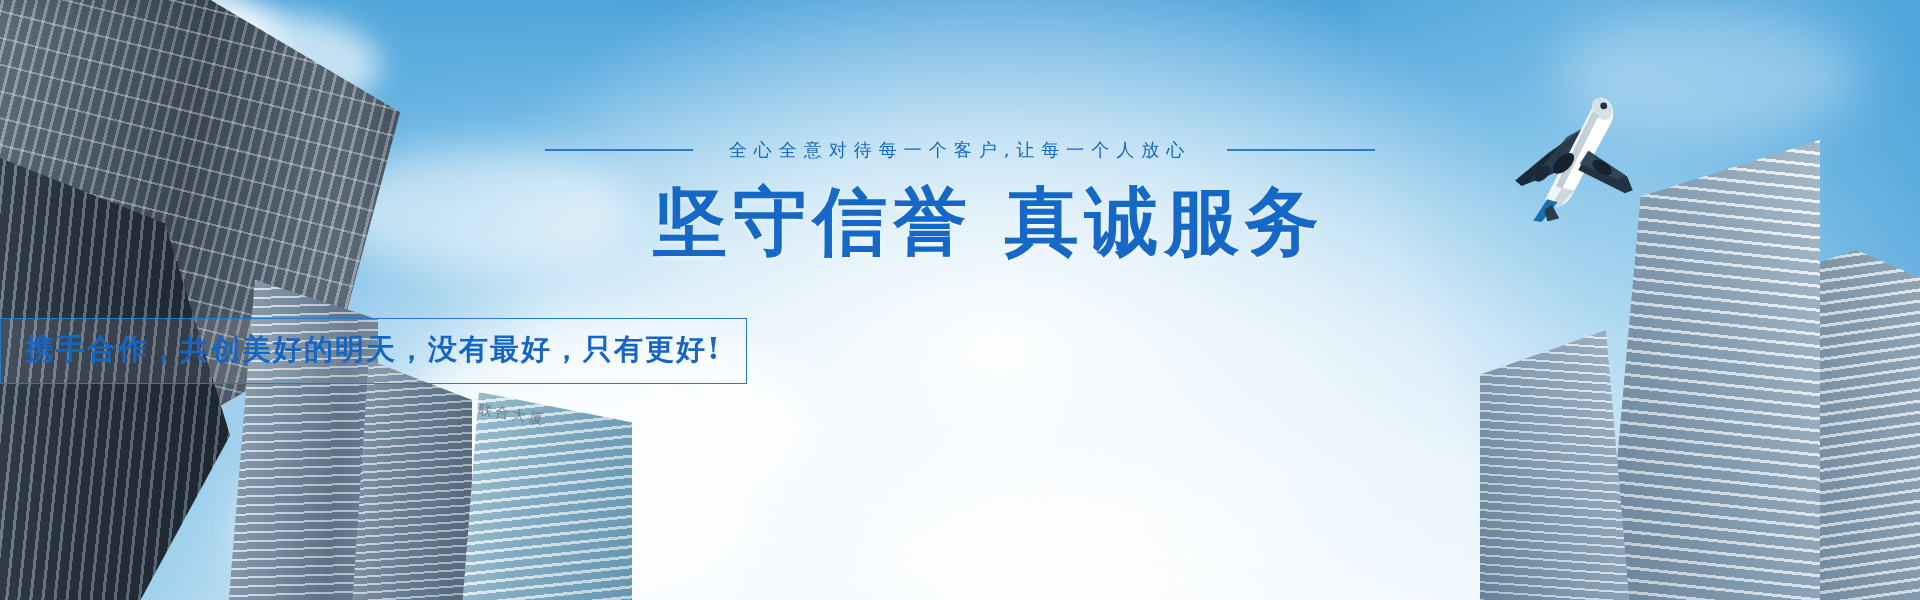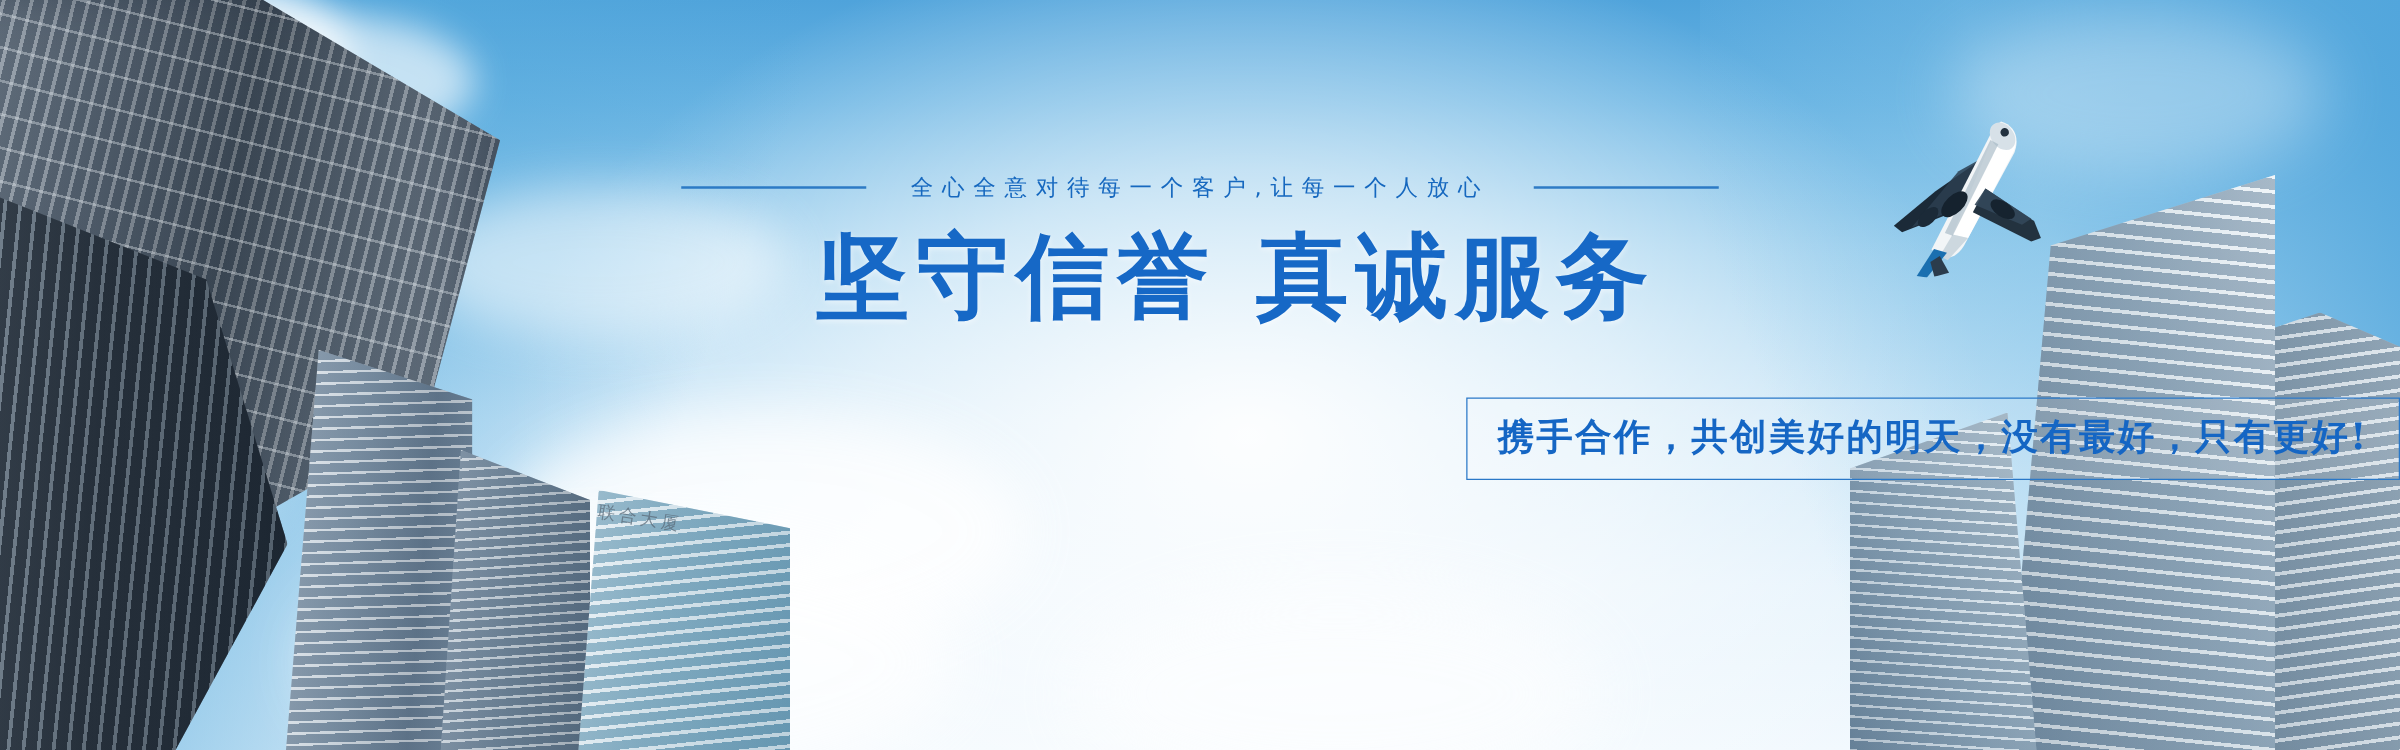--- a/index.html
+++ b/index.html
@@ -160,21 +160,21 @@
 
   .headline {
     position:absolute; left:0; top:182px; width:1920px; text-align:center;
     font-family:"DejaVu Serif", serif; font-weight:700;
     font-size:74px; line-height:1.08; color:#1668c6;
     letter-spacing:6px; white-space:nowrap;
     text-shadow:0 2px 5px rgba(255,255,255,.55);
     margin-left:29px;
   }
 
-  .subtitle-wrap { position:absolute; left:0; top:318px; width:1920px; display:flex; justify-content:flex-end; }
+  .subtitle-wrap { position:absolute; left:0; top:318px; width:1920px; display:flex; justify-content:flex-start; }
   .subtitle {
     border:1px solid #2a78c8;
     padding:11px 24px 13px;
     font-family:"DejaVu Serif", serif; font-weight:700;
     font-size:29px; color:#1566c4; letter-spacing:2px; white-space:nowrap;
     background:rgba(255,255,255,0.10);
   }
 </style>
 </head>
 <body>

